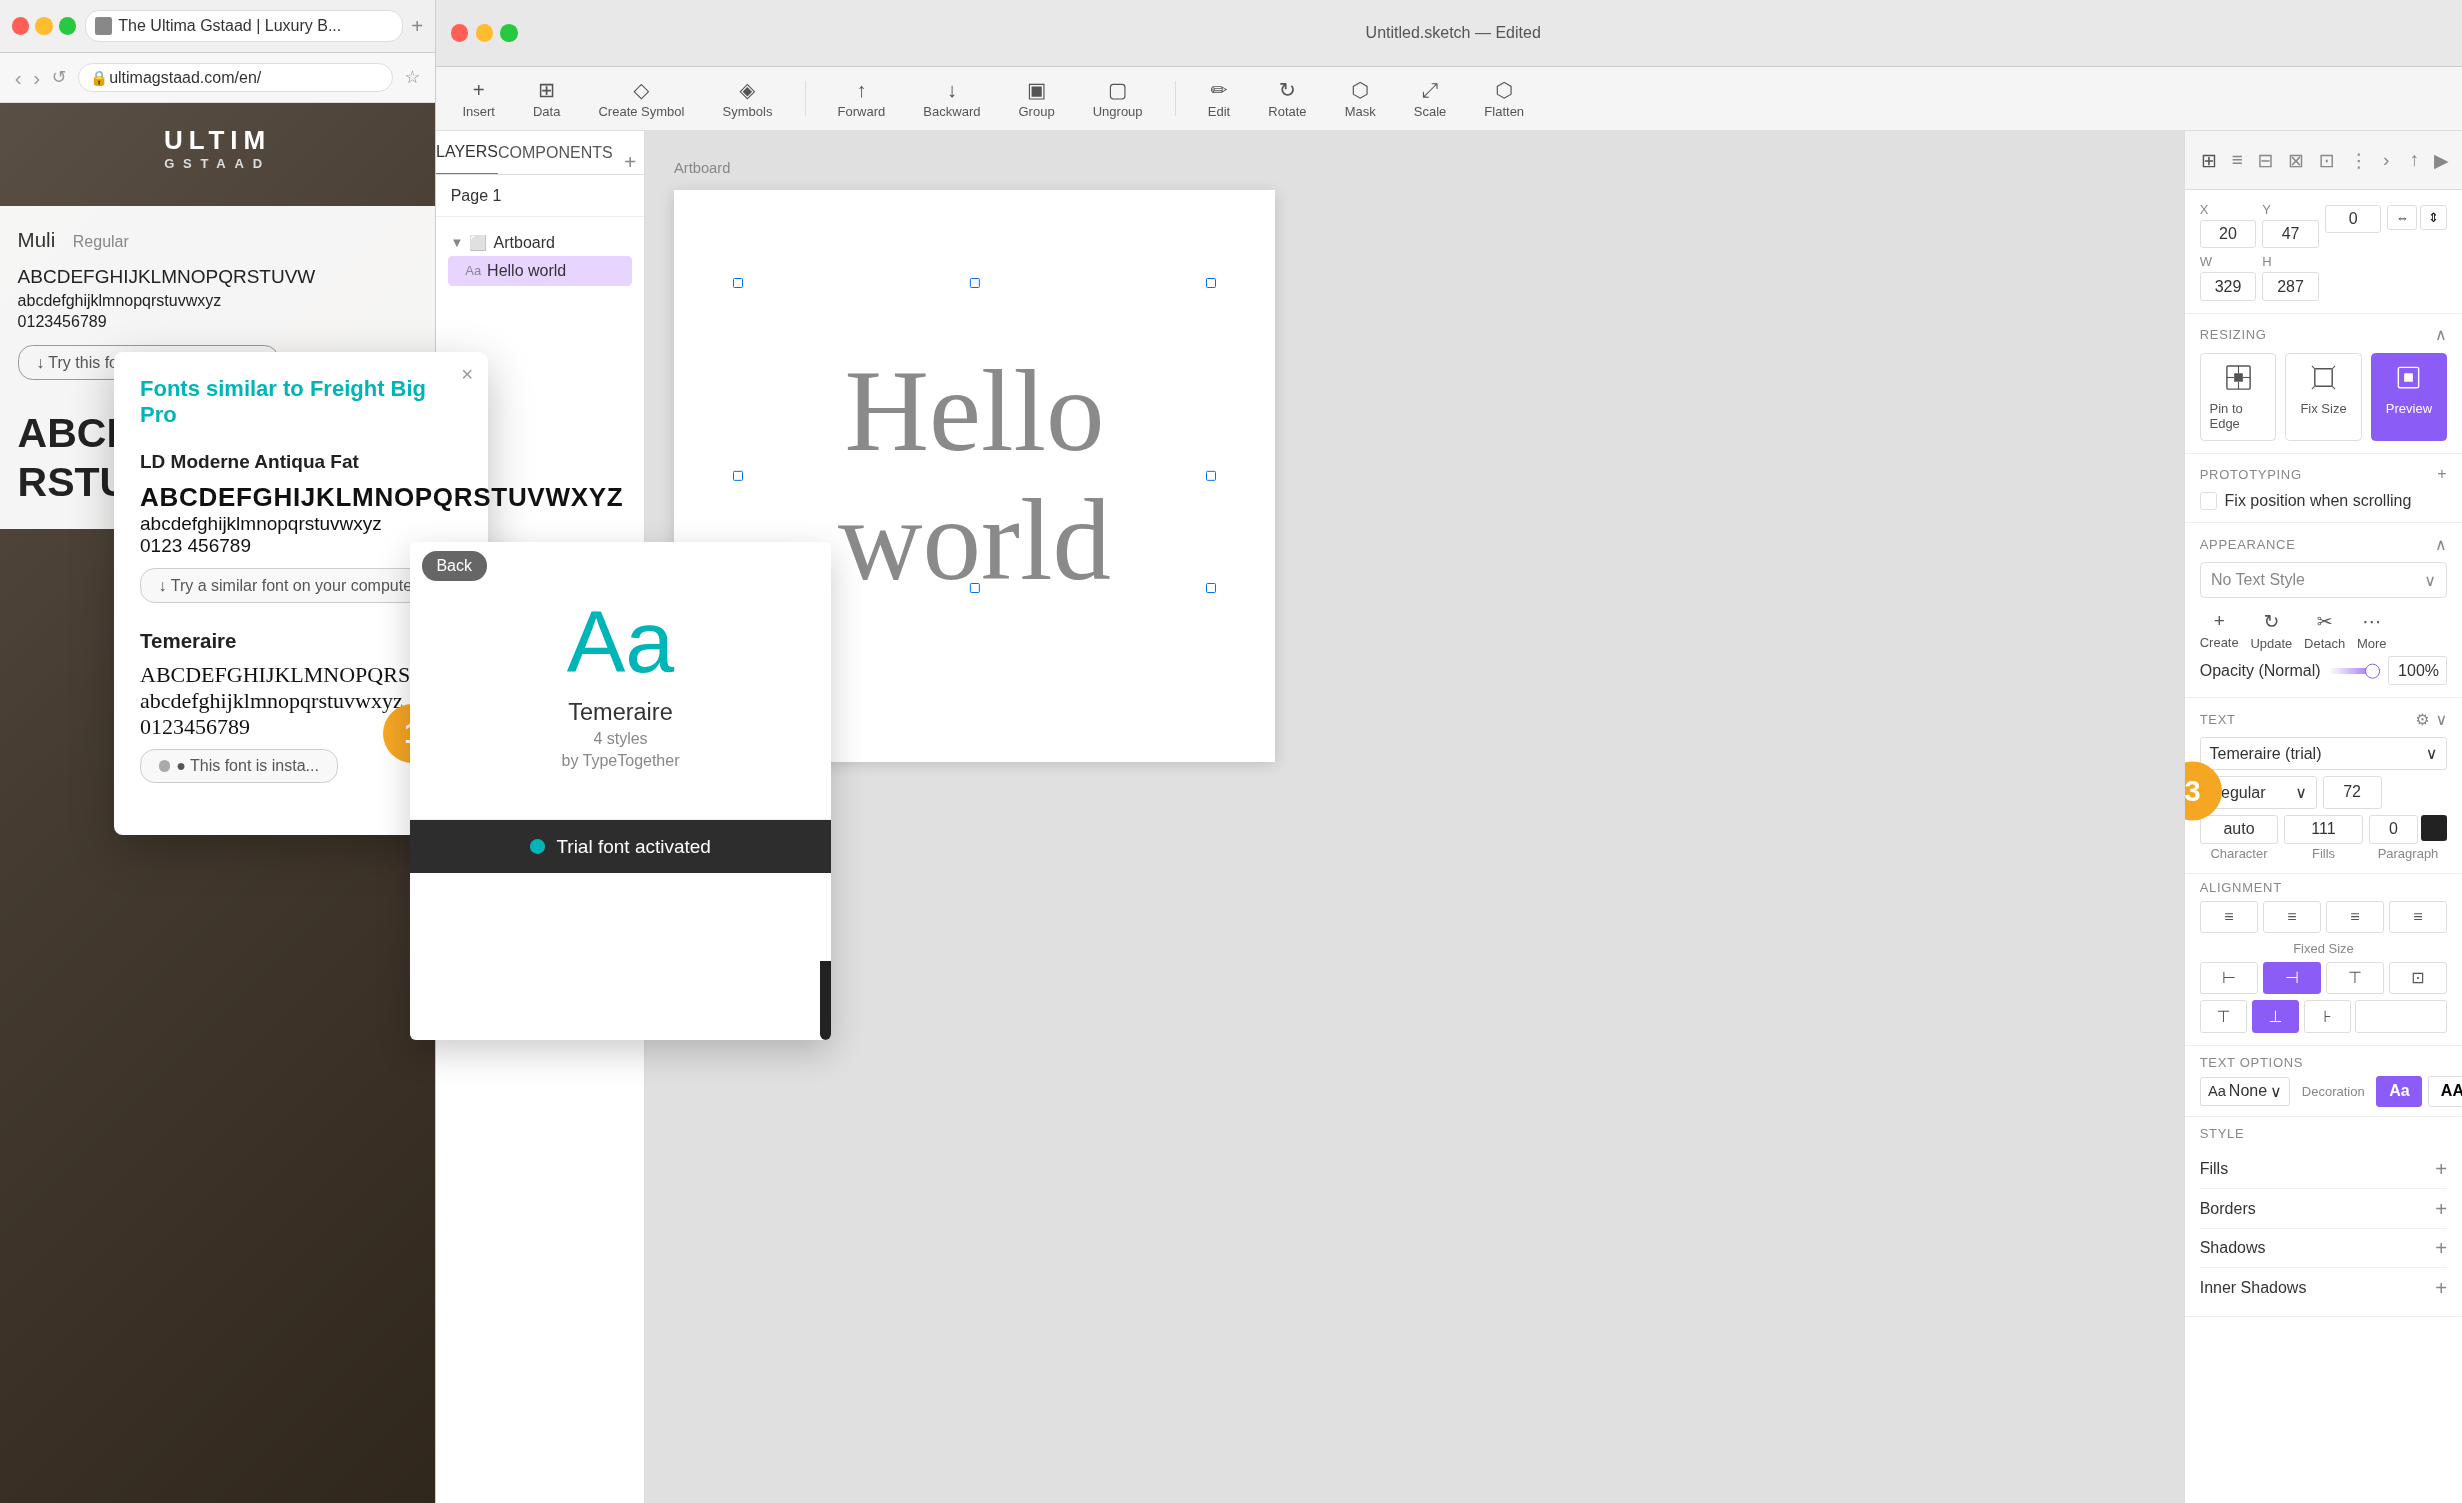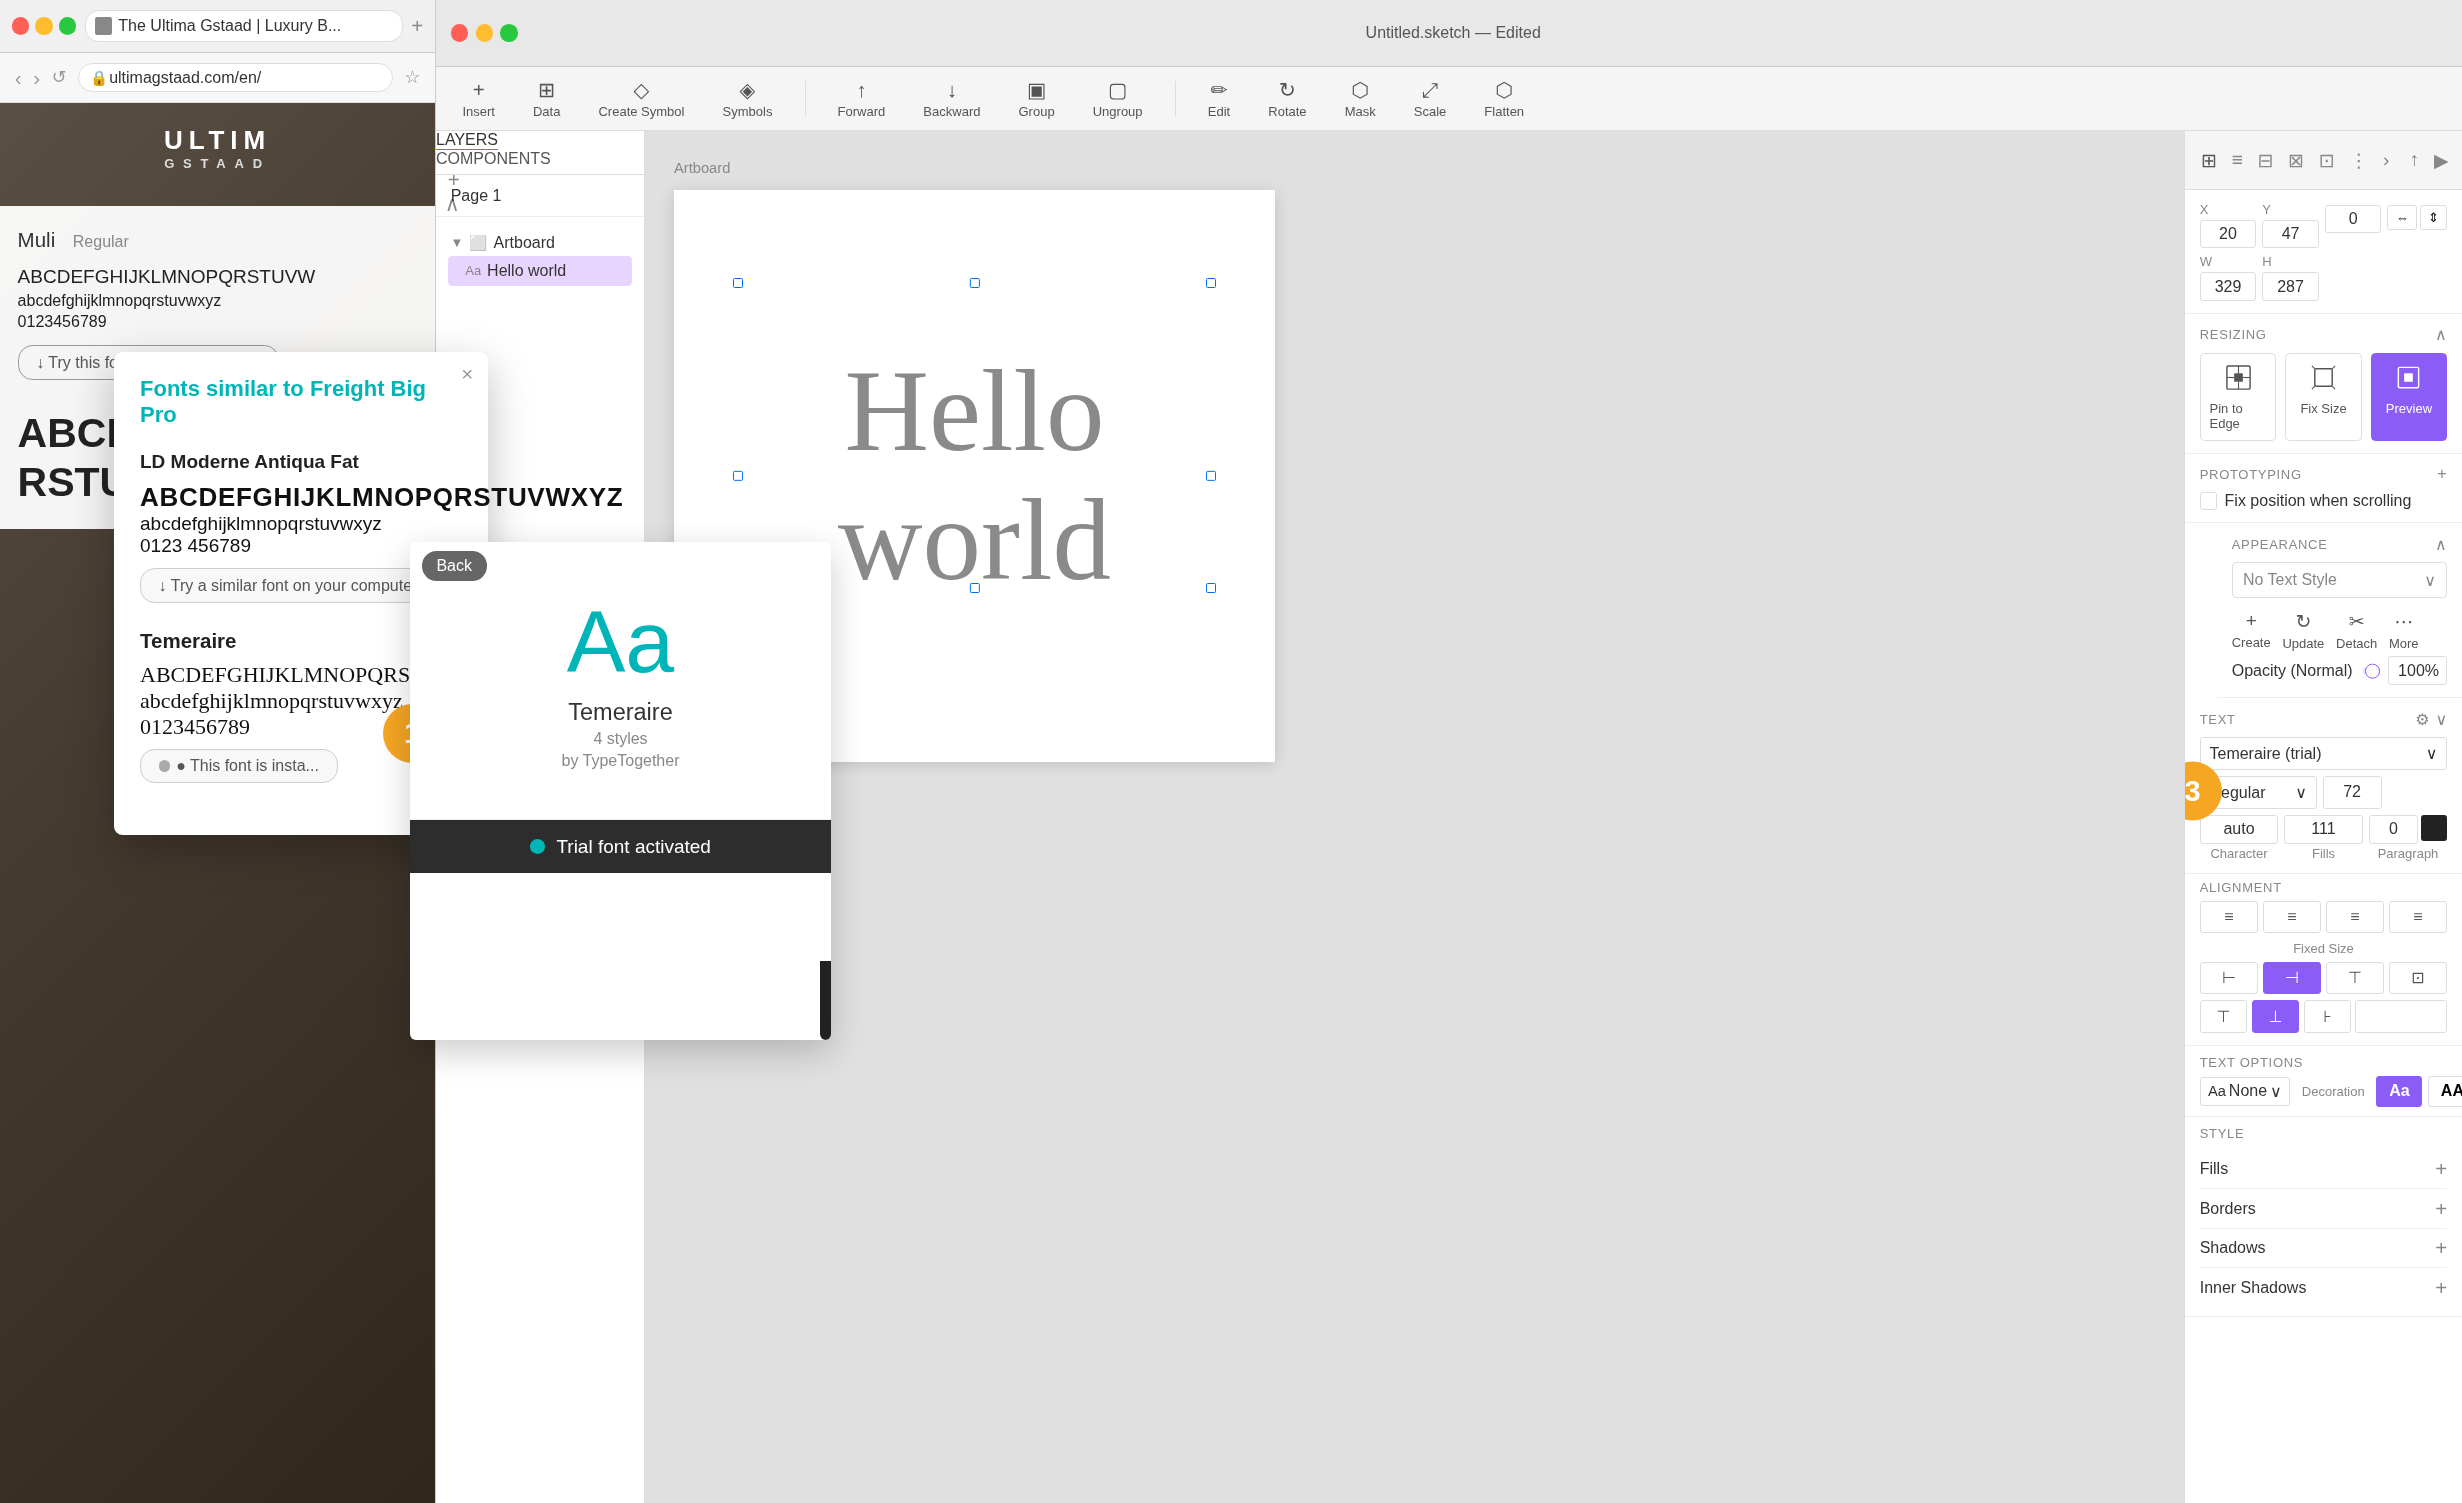--- a/index.html
+++ b/index.html
@@ -169,22 +169,21 @@
     .toolbar-label { font-size: 13px; color: #555; }
     #sketch-main { display: flex; height: calc(1504px - 117px); }
 
     
     #layers-panel {
       width: 209px; background: #fff; border-right: 0.7px solid #ddd;
       flex-shrink: 0;
     }
     #layers-tabs {
       height: 44px; display: flex; border-bottom: 0.7px solid #ddd;
-      align-items: flex-start;
-      flex-direction: column;
+      align-items: flex-end;
     }
     .layers-tab {
       flex: 1; text-align: center; font-size: 16px; color: #555; cursor: pointer;
       height: 100%; display: flex; align-items: center; justify-content: center;
     }
     .layers-tab.active { border-bottom: 1.5px solid #8b5cf6; color: #333; }
     #layers-list { padding: 5.9px 0; }
     .layer-group { padding: 5.9px 11.7px; }
     .layer-group-header {
       display: flex; align-items: center; gap: 5.9px; font-size: 16px; color: #333;
@@ -272,21 +271,21 @@
       display: flex; flex-direction: column; align-items: center; gap: 4.4px;
       cursor: pointer; font-size: 13px; color: #555;
     }
     .resize-option.active { background: #8b5cf6; color: #fff; border-color: #8b5cf6; }
     .resize-icon { font-size: 20.5px; }
 
     #prototyping-section { padding: 11.7px 14.7px; border-bottom: 0.7px solid #eee; }
     .checkbox-row { display: flex; align-items: center; gap: 7.3px; font-size: 16px; color: #333; }
     .checkbox { width: 17.6px; height: 17.6px; border: 1.5px solid #ddd; border-radius: 2.9px; }
 
-    #appearance-section { padding: 11.7px 14.7px; border-bottom: 0.7px solid #eee; margin-left: 32px; }
+    #appearance-section { padding: 11.7px 14.7px; border-bottom: 0.7px solid #eee; }
     #text-style-dropdown {
       border: 0.7px solid #ddd; border-radius: 4.4px; padding: 7.3px 10.3px;
       font-size: 16px; color: #888; display: flex; justify-content: space-between;
       align-items: center; cursor: pointer; margin-bottom: 11.7px;
     }
     .style-actions {
       display: flex; gap: 11.7px; align-items: center; margin-bottom: 5.9px;
     }
     .style-action-btn {
       display: flex; flex-direction: column; align-items: center; gap: 2.9px;

